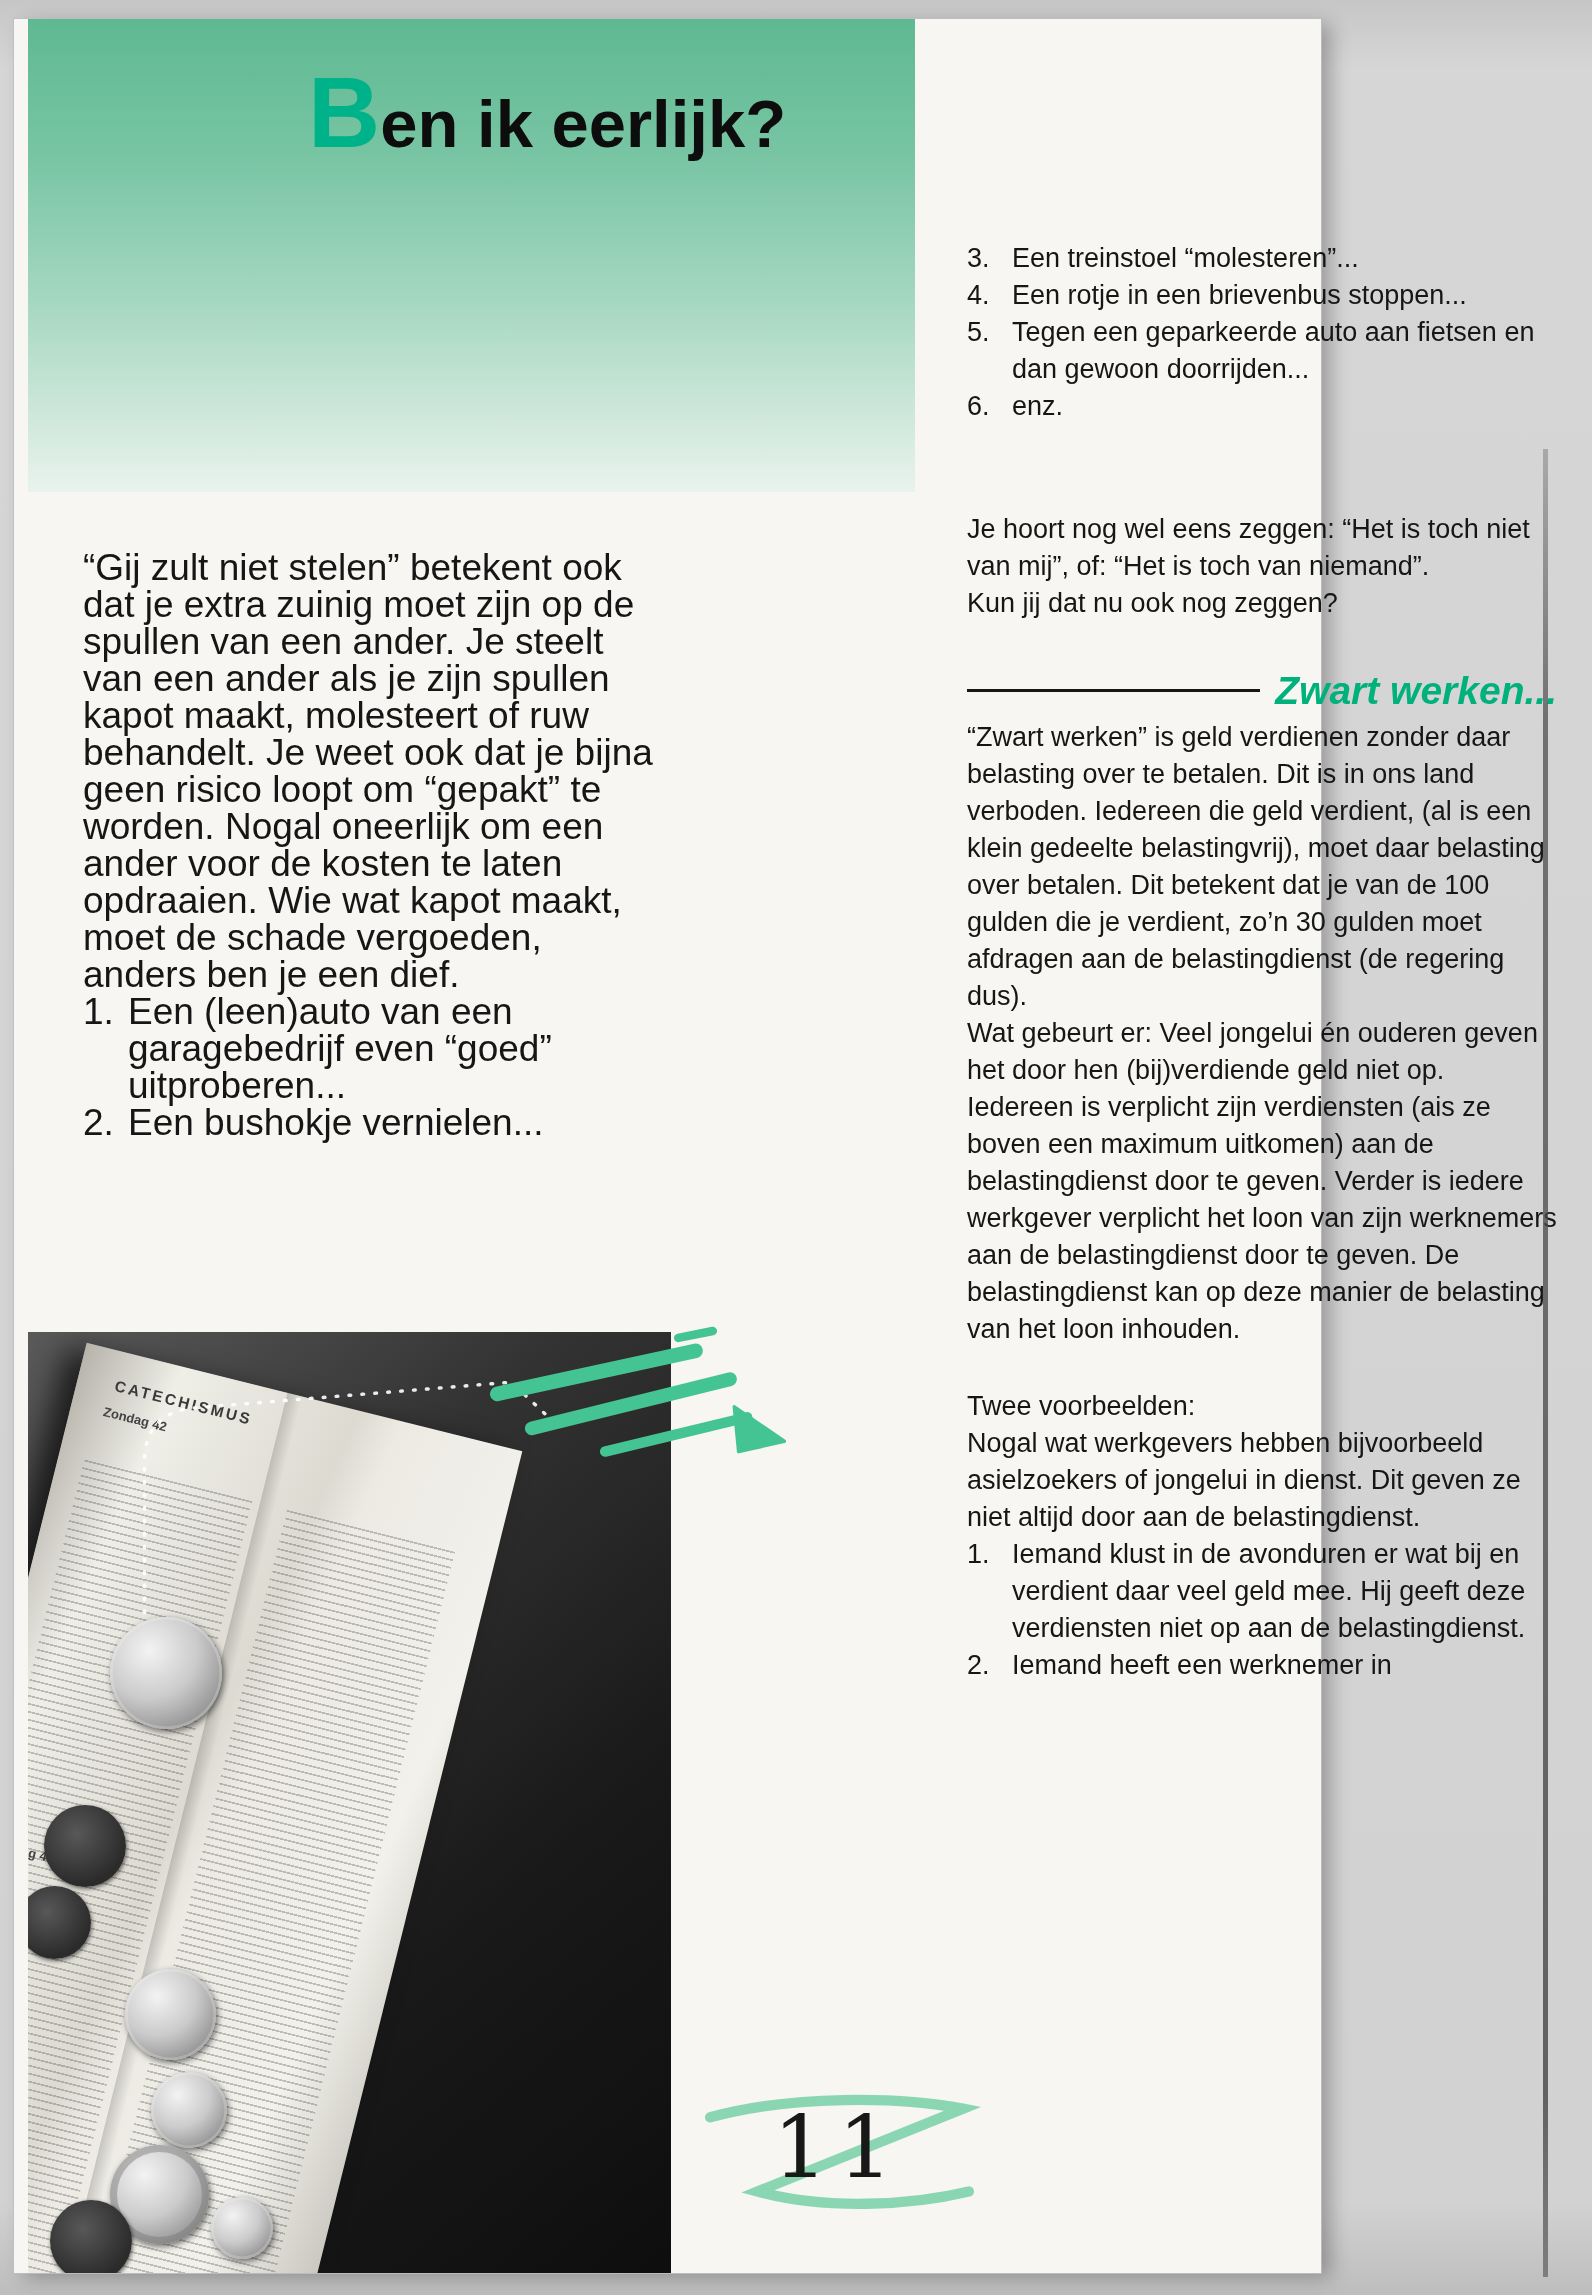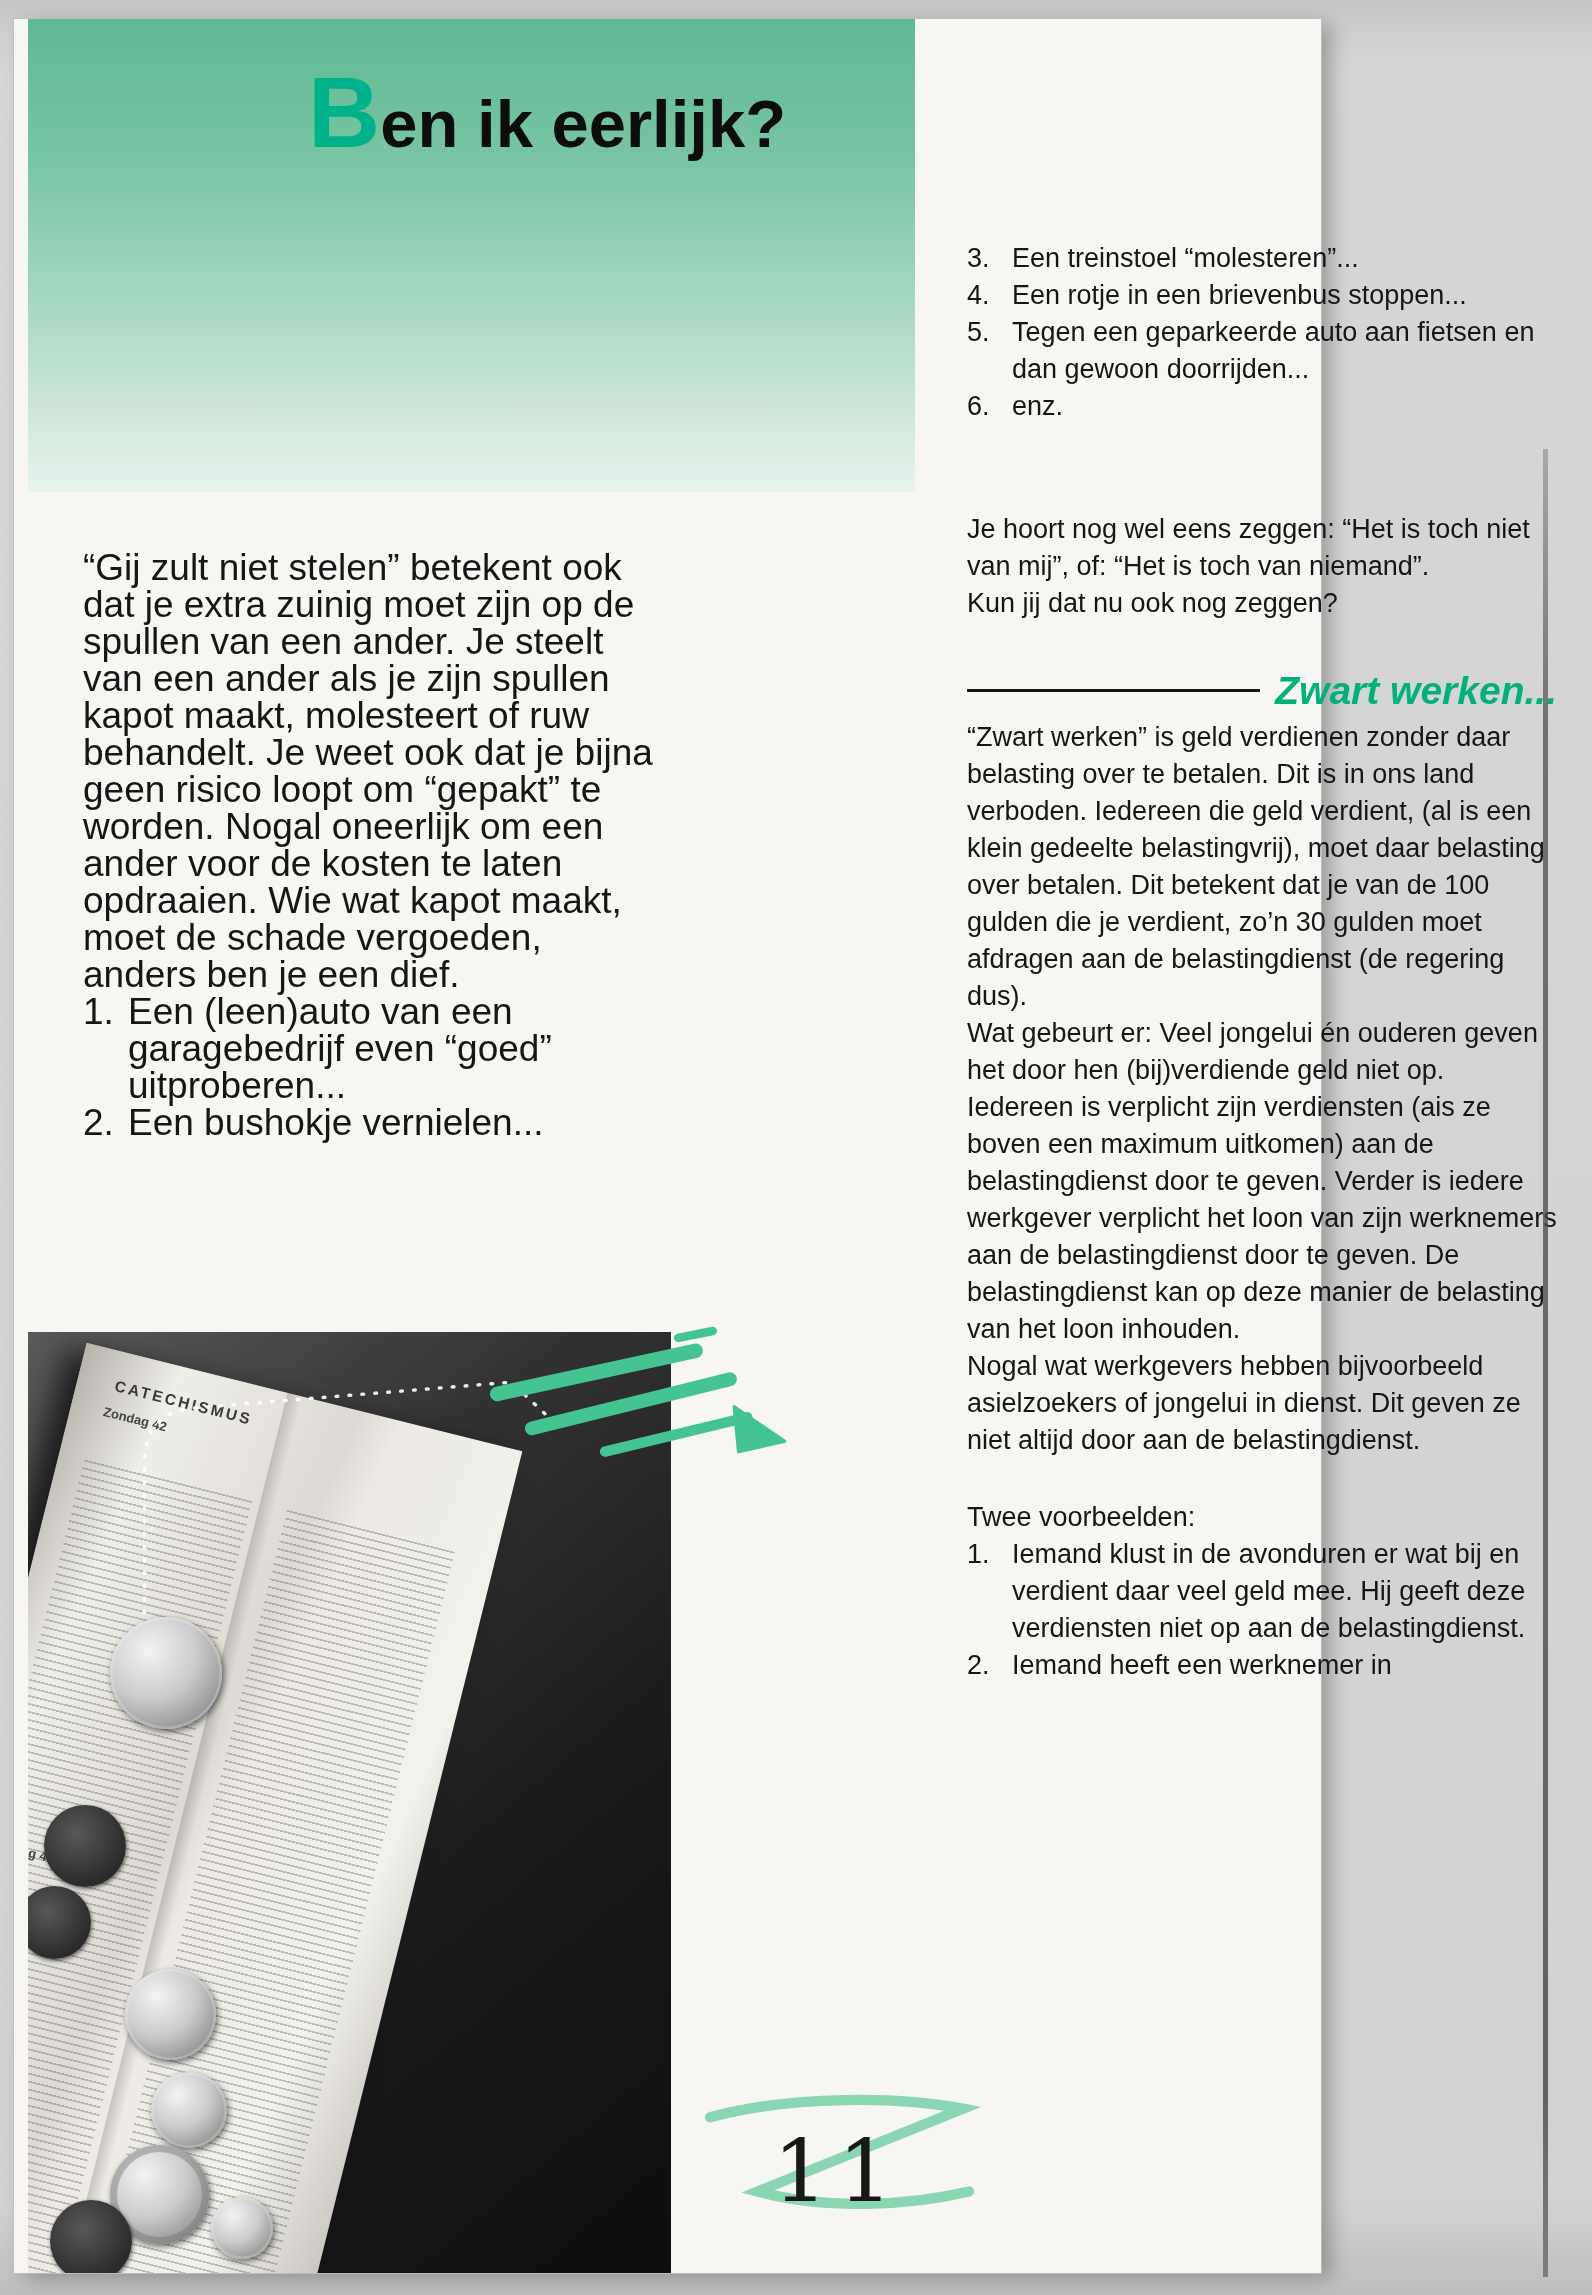--- a/index.html
+++ b/index.html
@@ -111,21 +111,21 @@
 
   .dotted-svg { position:absolute; left:0; top:0; width:643px; height:941px; }
 
   .scribble-arrow { position:absolute; left:470px; top:1293px; width:311px; height:181px; }
 
   
   .pageno-scribble { position:absolute; left:683px; top:2069px; width:285px; height:138px; }
   .pageno {
     position:absolute; left:759px; top:2078px;
     font-family:"DejaVu Serif",serif;
-    font-size:86px; color:#181818; letter-spacing:10.4px;margin-top:24px;
+    font-size:86px; color:#181818; letter-spacing:10.4px;
   }
 </style>
 </head>
 <body>
 
 <div class="page">
 
   <div class="green-panel">
     <h1 class="title"><span class="title-initial">B</span><span>en ik eerlijk?</span></h1>
   </div>
@@ -164,23 +164,23 @@
     <p class="para">Kun jij dat nu ook nog zeggen?</p>
 
     <div class="sec-head gap-b">
       <span class="rule"></span>
       <span class="sec-label">Zwart werken...</span>
     </div>
 
     <p class="para">“Zwart werken” is geld verdienen zonder daar belasting over te betalen. Dit is in ons land verboden. Iedereen die geld verdient, (al is een klein gedeelte belastingvrij), moet daar belasting over betalen. Dit betekent dat je van de 100 gulden die je verdient, zo’n 30 gulden moet afdragen aan de belastingdienst (de regering dus).</p>
     <p class="para">Wat gebeurt er: Veel jongelui én ouderen geven het door hen (bij)verdiende geld niet op.</p>
     <p class="para">Iedereen is verplicht zijn verdiensten (ais ze boven een maximum uitkomen) aan de belastingdienst door te geven. Verder is iedere werkgever verplicht het loon van zijn werknemers aan de belastingdienst door te geven. De belastingdienst kan op deze manier de belasting van het loon inhouden.</p>
+    <p class="para gap-c">Twee voorbeelden:</p>
+
     <p class="para">Nogal wat werkgevers hebben bijvoorbeeld asielzoekers of jongelui in dienst. Dit geven ze niet altijd door aan de belastingdienst.</p>
-
-    <p class="para gap-c">Twee voorbeelden:</p>
     <div class="li">
       <span class="num">1.</span>
       <span class="txt">Iemand klust in de avonduren er wat bij en verdient daar veel geld mee. Hij geeft deze verdiensten niet op aan de belastingdienst.</span>
     </div>
     <div class="li">
       <span class="num">2.</span>
       <span class="txt">Iemand heeft een werknemer in</span>
     </div>
   </section>
 

